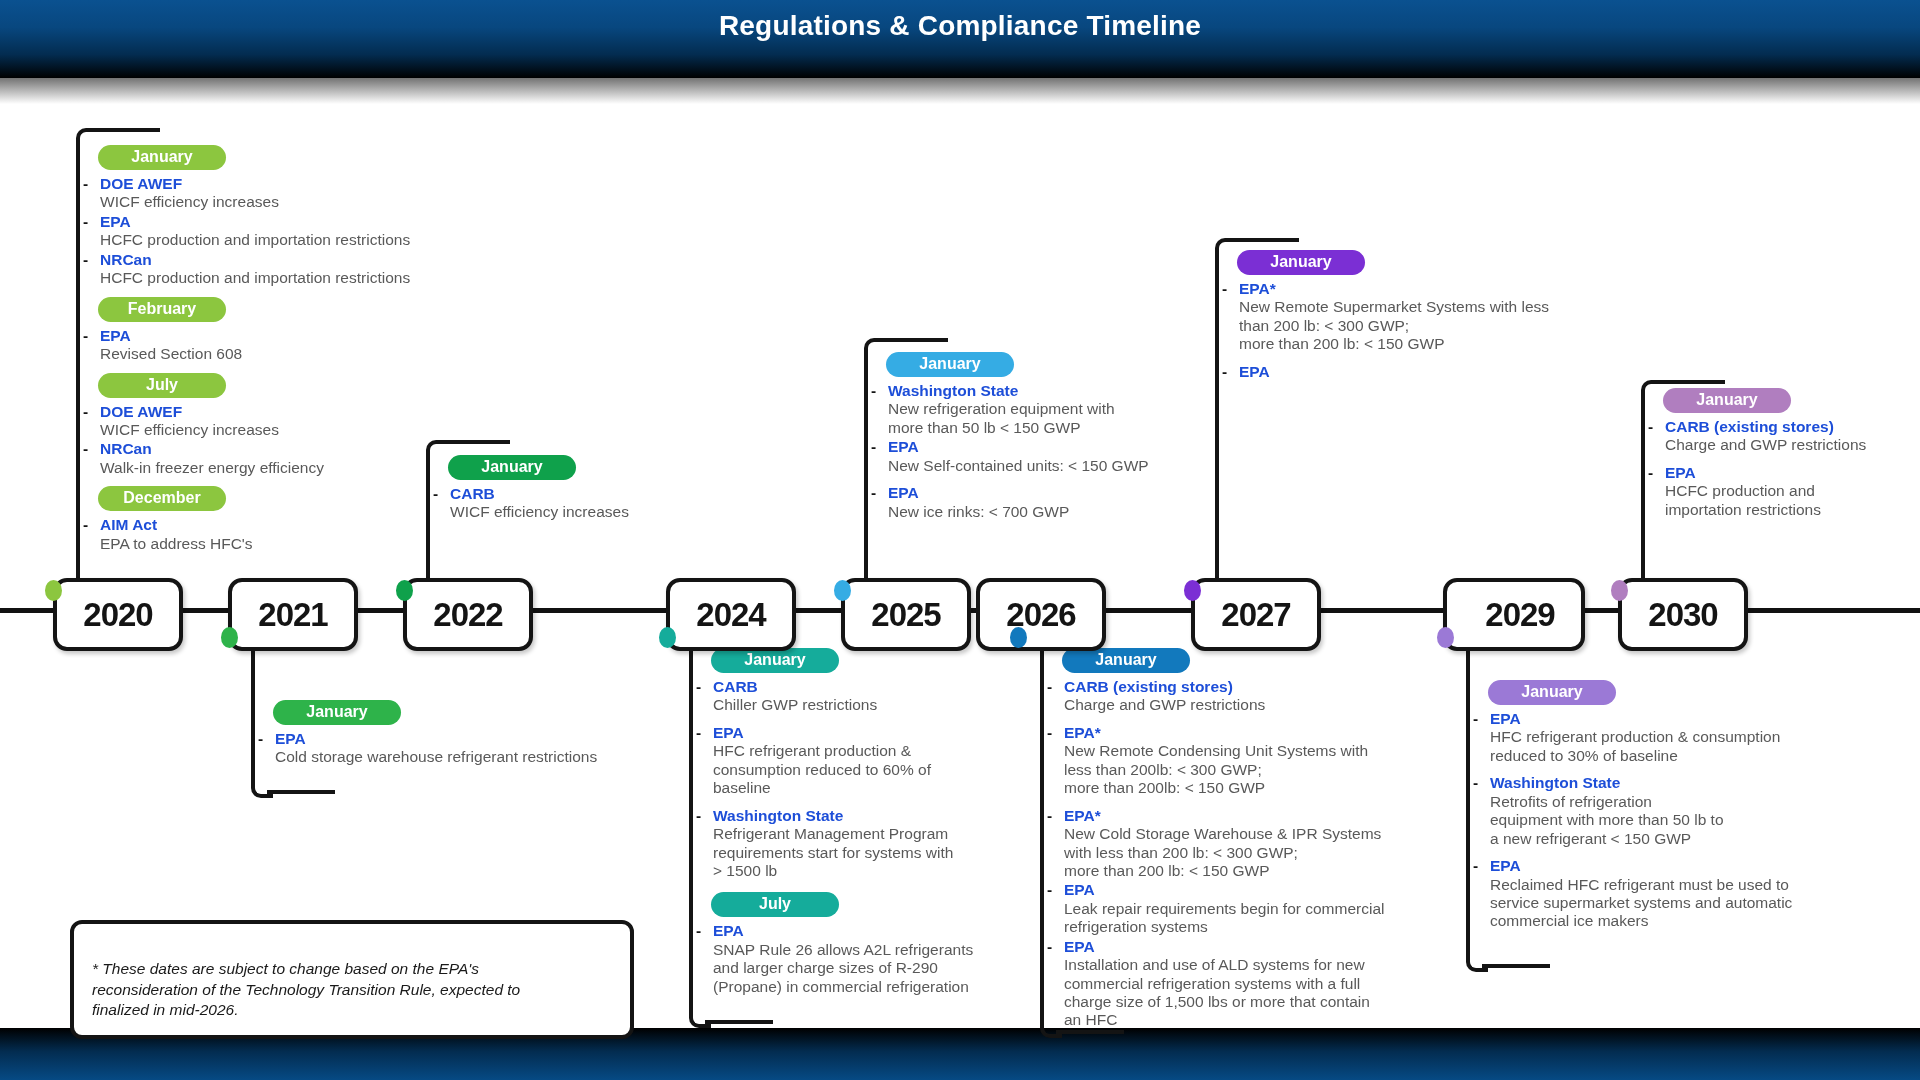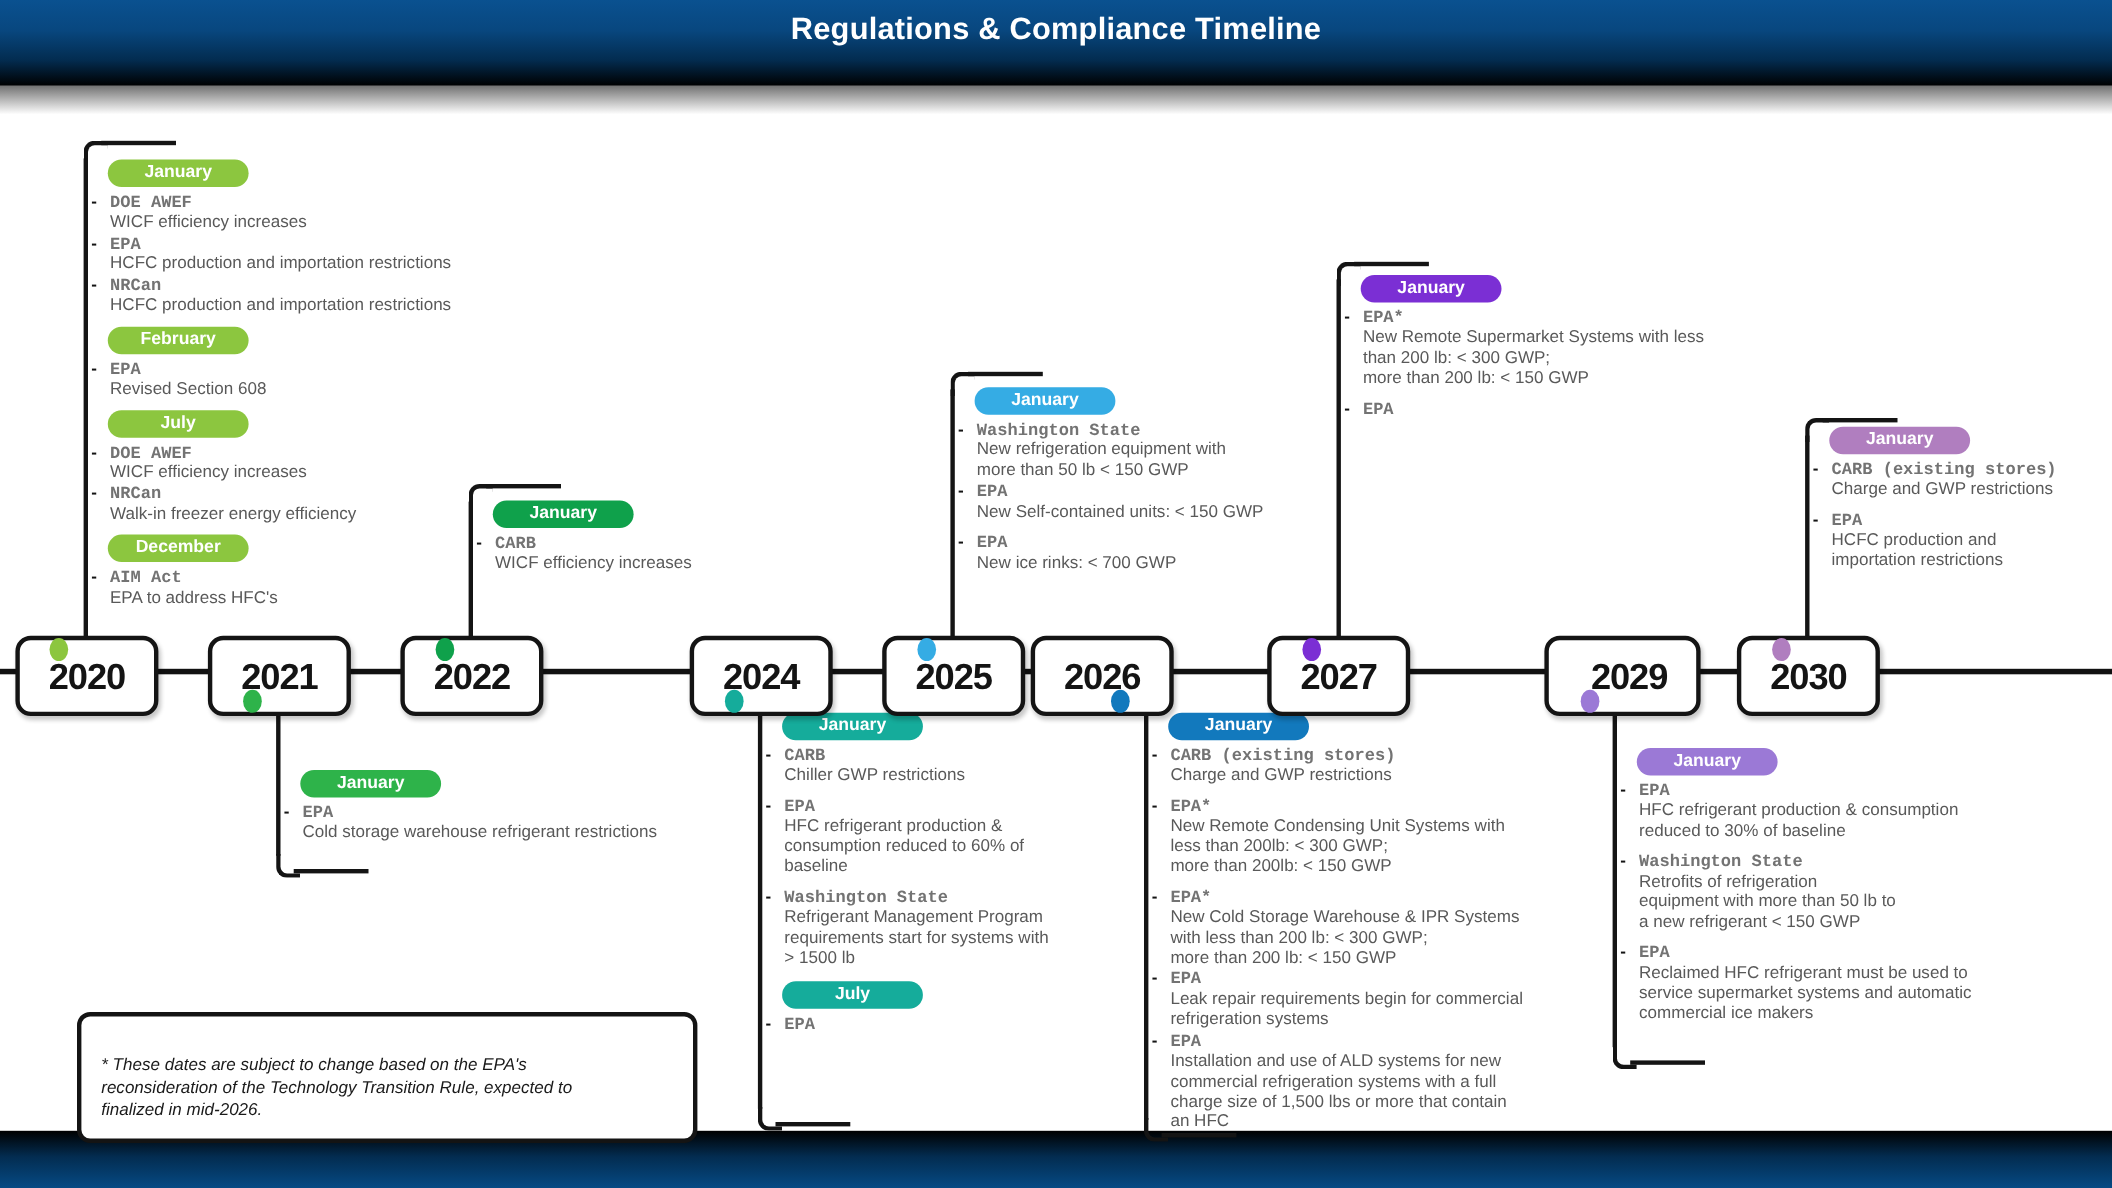--- a/index.html
+++ b/index.html
@@ -31,20 +31,21 @@
   .axis-line{
     position:absolute;left:0;top:608px;width:1920px;height:5px;background:#111111;
   }
   .year-box{
     position:absolute;top:578px;height:65px;
     background:#ffffff;border:4px solid #141414;border-radius:14px;
     display:flex;align-items:center;justify-content:center;
     font-size:33px;font-weight:bold;color:#141414;letter-spacing:-1px;
     box-shadow:2px 3px 4px rgba(0,0,0,0.22);
     z-index:6;
+    margin-left:39px;
   }
   .year-dot{
     position:absolute;width:17px;height:21px;border-radius:50%;
     z-index:8;
   }
 
   
   .bracket{position:absolute;z-index:3;}
   .bracket .v{position:absolute;width:4px;background:#141414;}
   .bracket .h{position:absolute;height:4px;background:#141414;}
@@ -69,21 +70,21 @@
   }
   ul.items{list-style:none;margin:0;padding:0;}
   ul.items li{
     position:relative;padding-left:20px;margin-bottom:1px;
     font-size:15.5px;line-height:1.19;
   }
   ul.items li .dash{
     position:absolute;left:3px;top:0;color:#141414;font-weight:bold;font-size:15.5px;
   }
   ul.items li .agency{
-    display:block;color:#737373;font-weight:bold;font-size:15.5px;font-family:Liberation Mono, monospace;
+    display:block;color:#1d4ed8;font-weight:bold;font-size:15.5px;
   }
   ul.items li .desc{
     display:block;color:#595959;font-size:15.5px;white-space:pre-line;
   }
   ul.items li.spaced{margin-top:9px;}
 
   
   .footnote{
     position:absolute;border:4px solid #141414;border-radius:12px;
     background:#ffffff;padding:14px 18px;
@@ -307,20 +308,23 @@
 &gt; 1500 lb</span>
         </li>
     </ul>
   </div>
   <div style="margin-top:12px;">
     <span class="pill" style="background:#15AC9B;">July</span>
     <ul class="items">
       <li>
           <span class="dash">-</span>
           <span class="agency">EPA</span>
+          <span class="desc">SNAP Rule 26 allows A2L refrigerants
+and larger charge sizes of R-290
+(Propane) in commercial refrigeration</span>
         </li>
     </ul>
   </div>
 </div>
 
 <div class="block" style="left:868px;top:352px;width:340px;">
   <div>
     <span class="pill" style="background:#35ACE4;">January</span>
     <ul class="items">
       <li>

